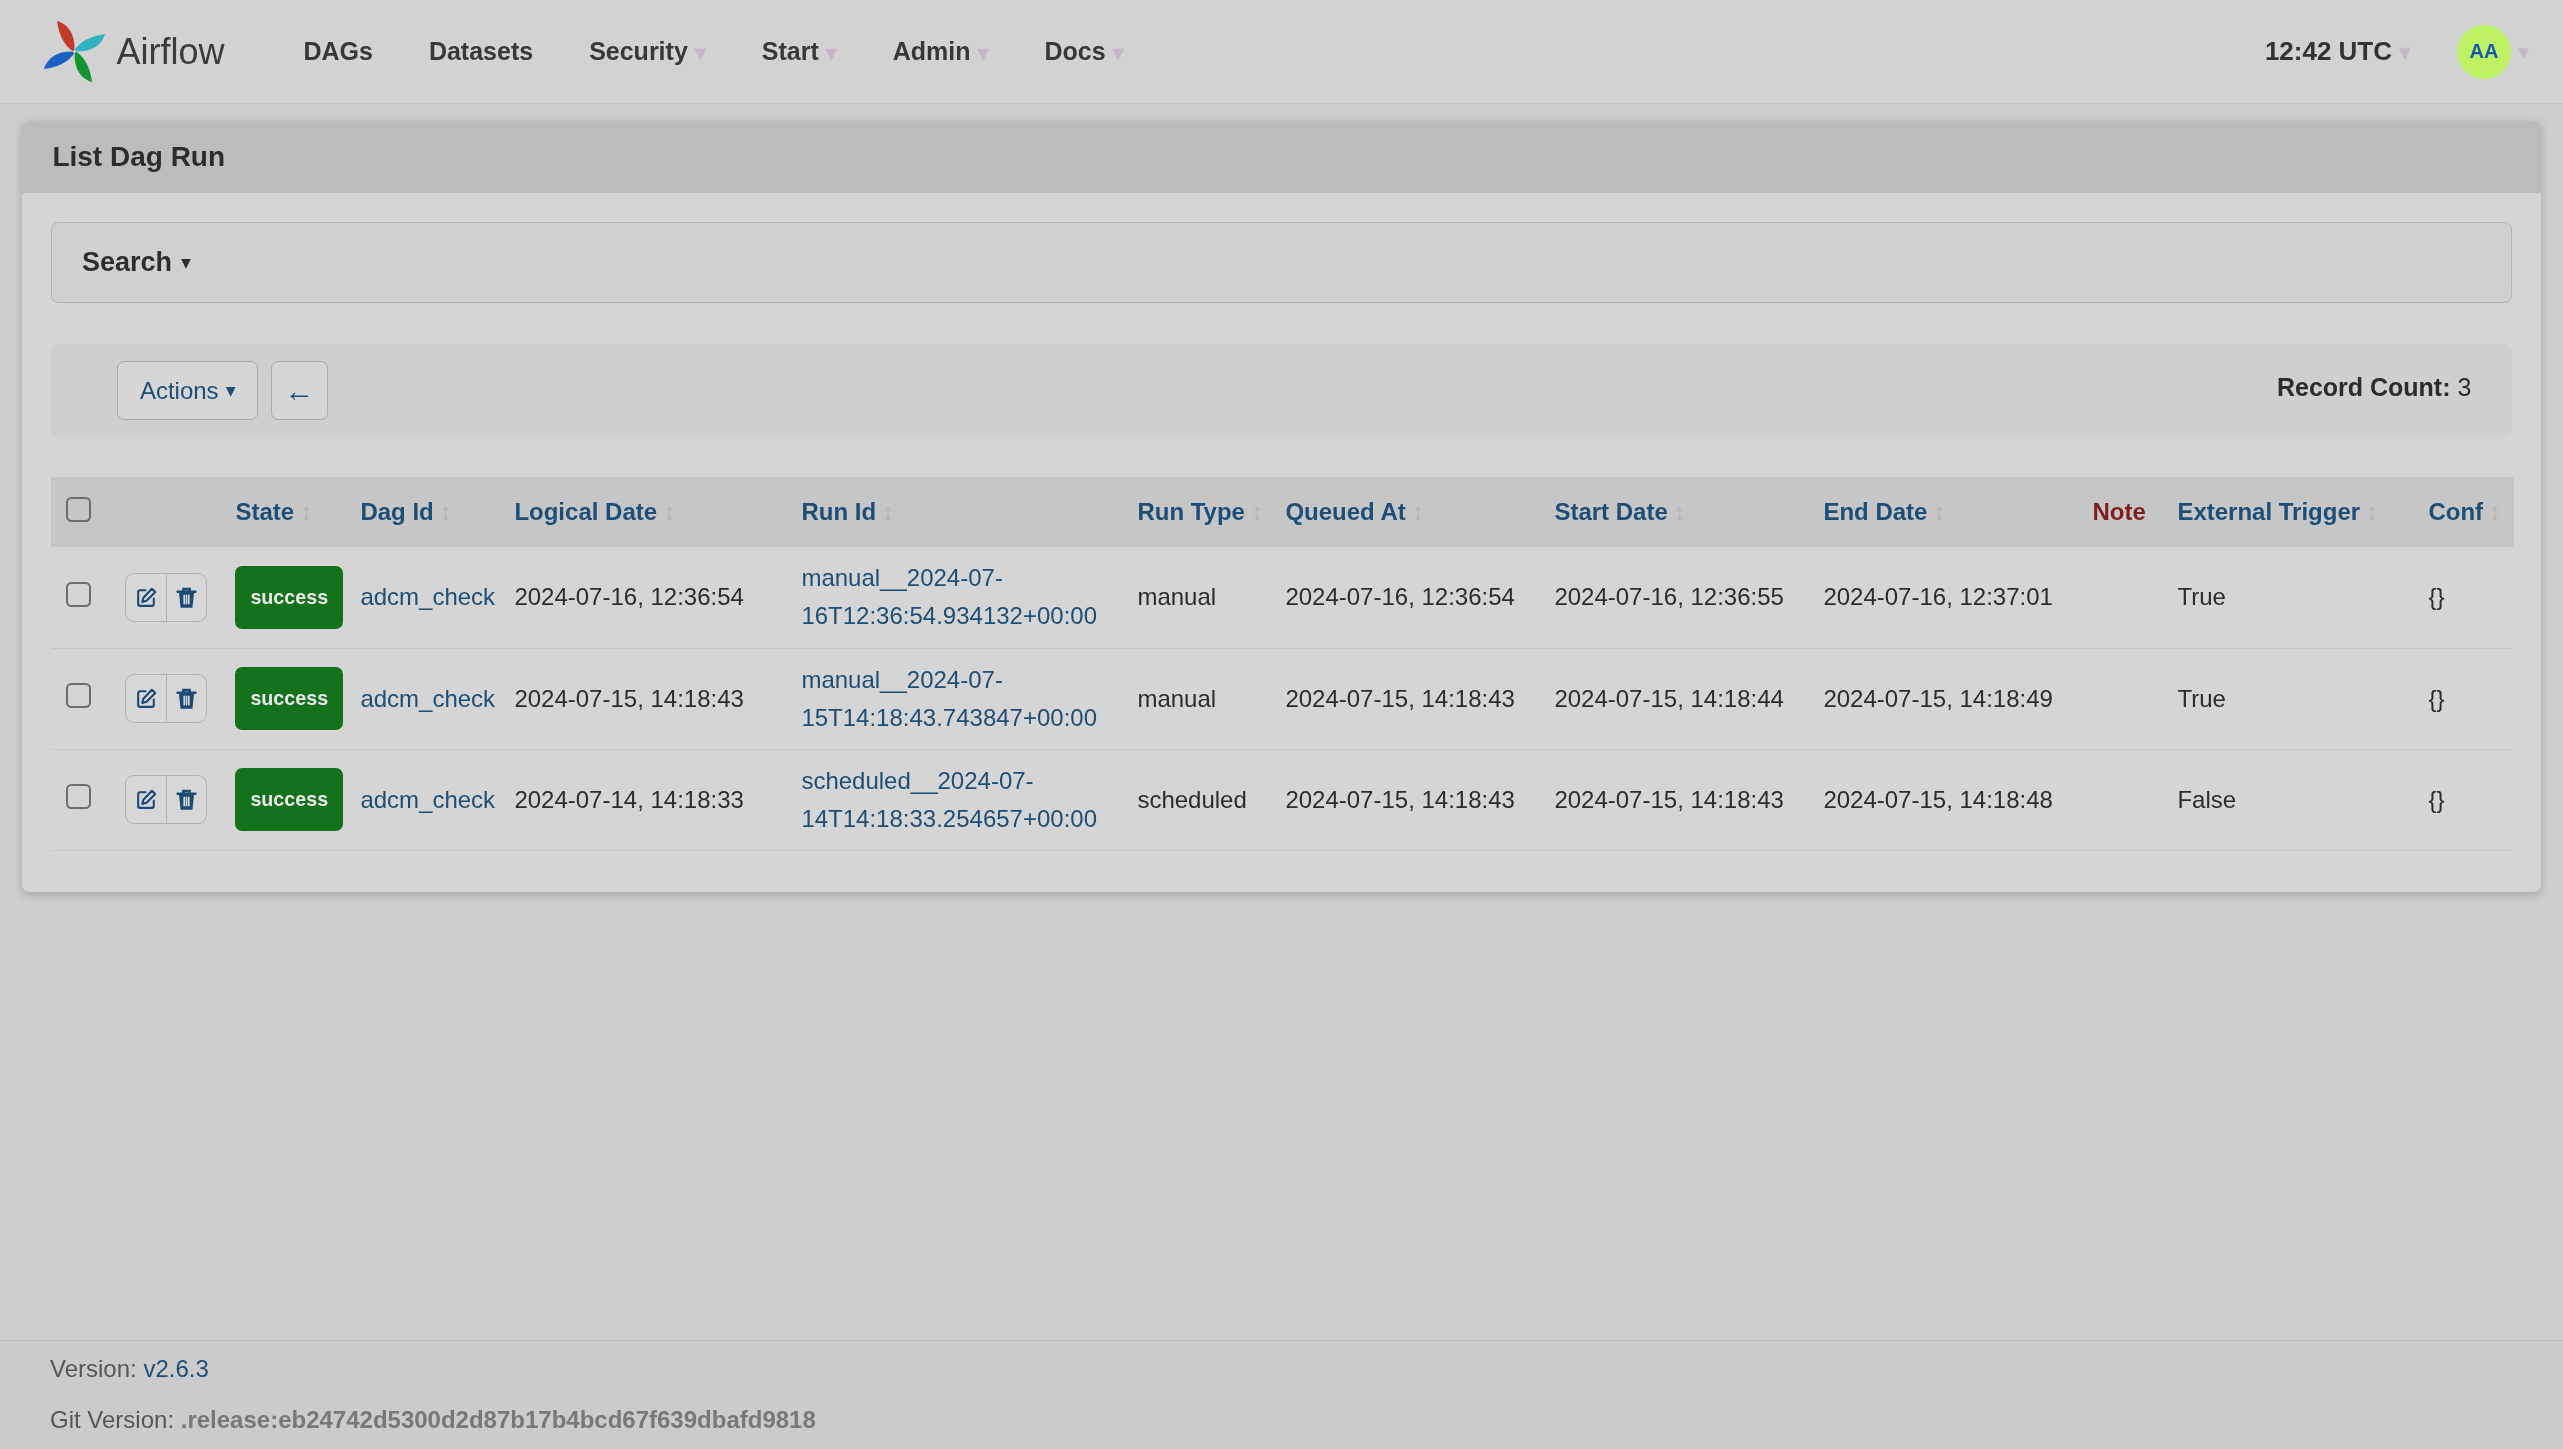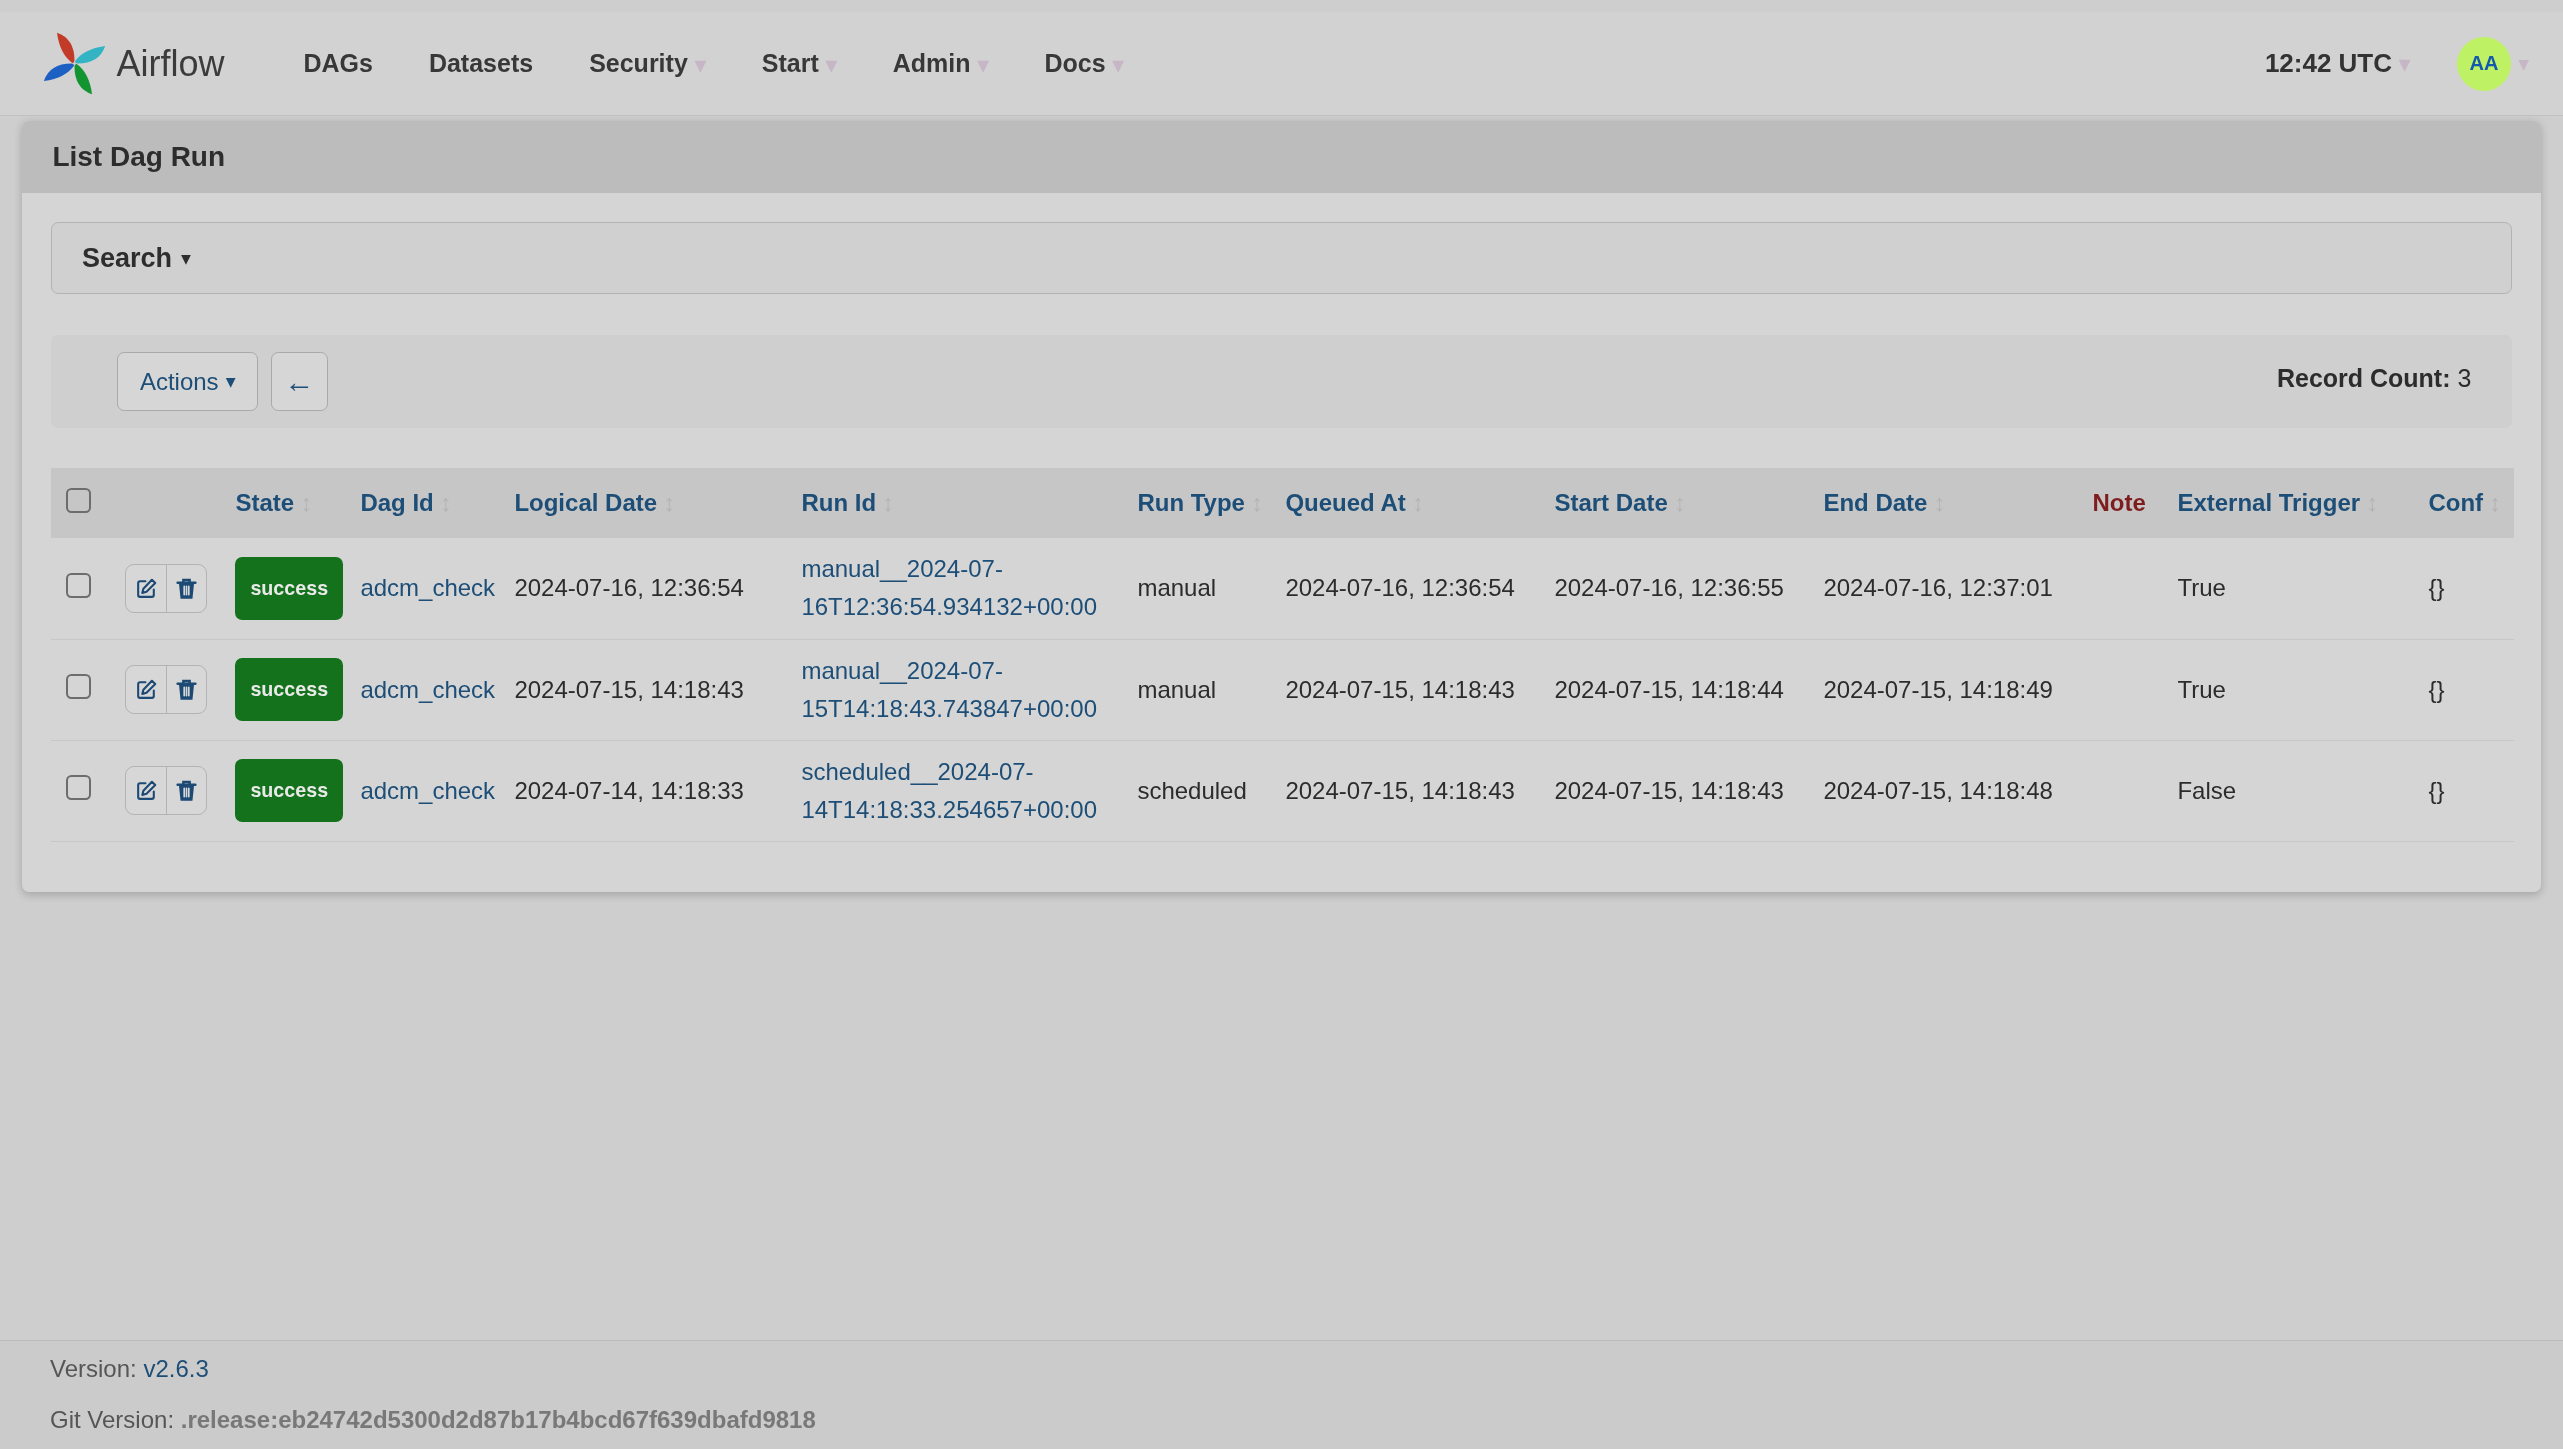--- a/index.html
+++ b/index.html
@@ -8,21 +8,21 @@
     position:relative; overflow:hidden;
     background:#cecece;
     font-family:"Liberation Sans", sans-serif;
     color:#2c2c2c;
     -webkit-font-smoothing:antialiased;
   }
   a { text-decoration:none; }
 
   
   .navbar {
-    position:absolute; top:12px; left:0; right:0; height:104px;
+    position:absolute; top:0; left:0; right:0; height:104px;
     background:#d2d2d2; border-bottom:0.9px solid #c1c1c1;
     display:flex; align-items:center; padding:0 34px 0 38px;
   }
   .logo { width:73px; height:73px; margin-right:5.4px; flex:none; }
   .brand { font-size:36px; color:#3b3b3b; margin-right:79px; }
   .nav-items { display:flex; align-items:flex-start; gap:56px; list-style:none; }
   .nav-item { font-size:25px; font-weight:bold; color:#383838; cursor:pointer; white-space:nowrap; }
   .caret-pale { color:#c6b6c6; font-size:21.5px; margin-left:7.2px; }
   .caret-dark { color:#2e2e2e; font-size:19.7px; margin-left:9px; }
   .caret-navy { color:#1d4e77; font-size:19.7px; margin-left:7.2px; }
@@ -43,21 +43,21 @@
     box-shadow:0 2.7px 8px rgba(0,0,0,0.20);
   }
   .panel-heading {
     height:72px; background:#bcbcbc; border-radius:7.2px 7.2px 0 0;
     display:flex; align-items:center; padding:0 30px;
     font-size:28px; font-weight:bold; color:#2d2d2d;
   }
   .panel-body { padding:29px 29px 0; }
 
   .search-box {
-    height:72px; border:1.8px solid #b3b3b3; border-radius:7.2px;
+    height:81px; border:1.8px solid #b3b3b3; border-radius:7.2px;
     background:#d0d0d0; display:flex; align-items:center; padding:0 29.6px;
     cursor:pointer;
   }
   .search-label { font-size:27px; font-weight:bold; color:#2e2e2e; }
 
   .toolbar {
     margin-top:41px; height:93px; background:#cfcfcf; border-radius:7.2px;
     display:flex; align-items:center; justify-content:space-between;
     padding:0 41px 12.5px 34px;
   }

